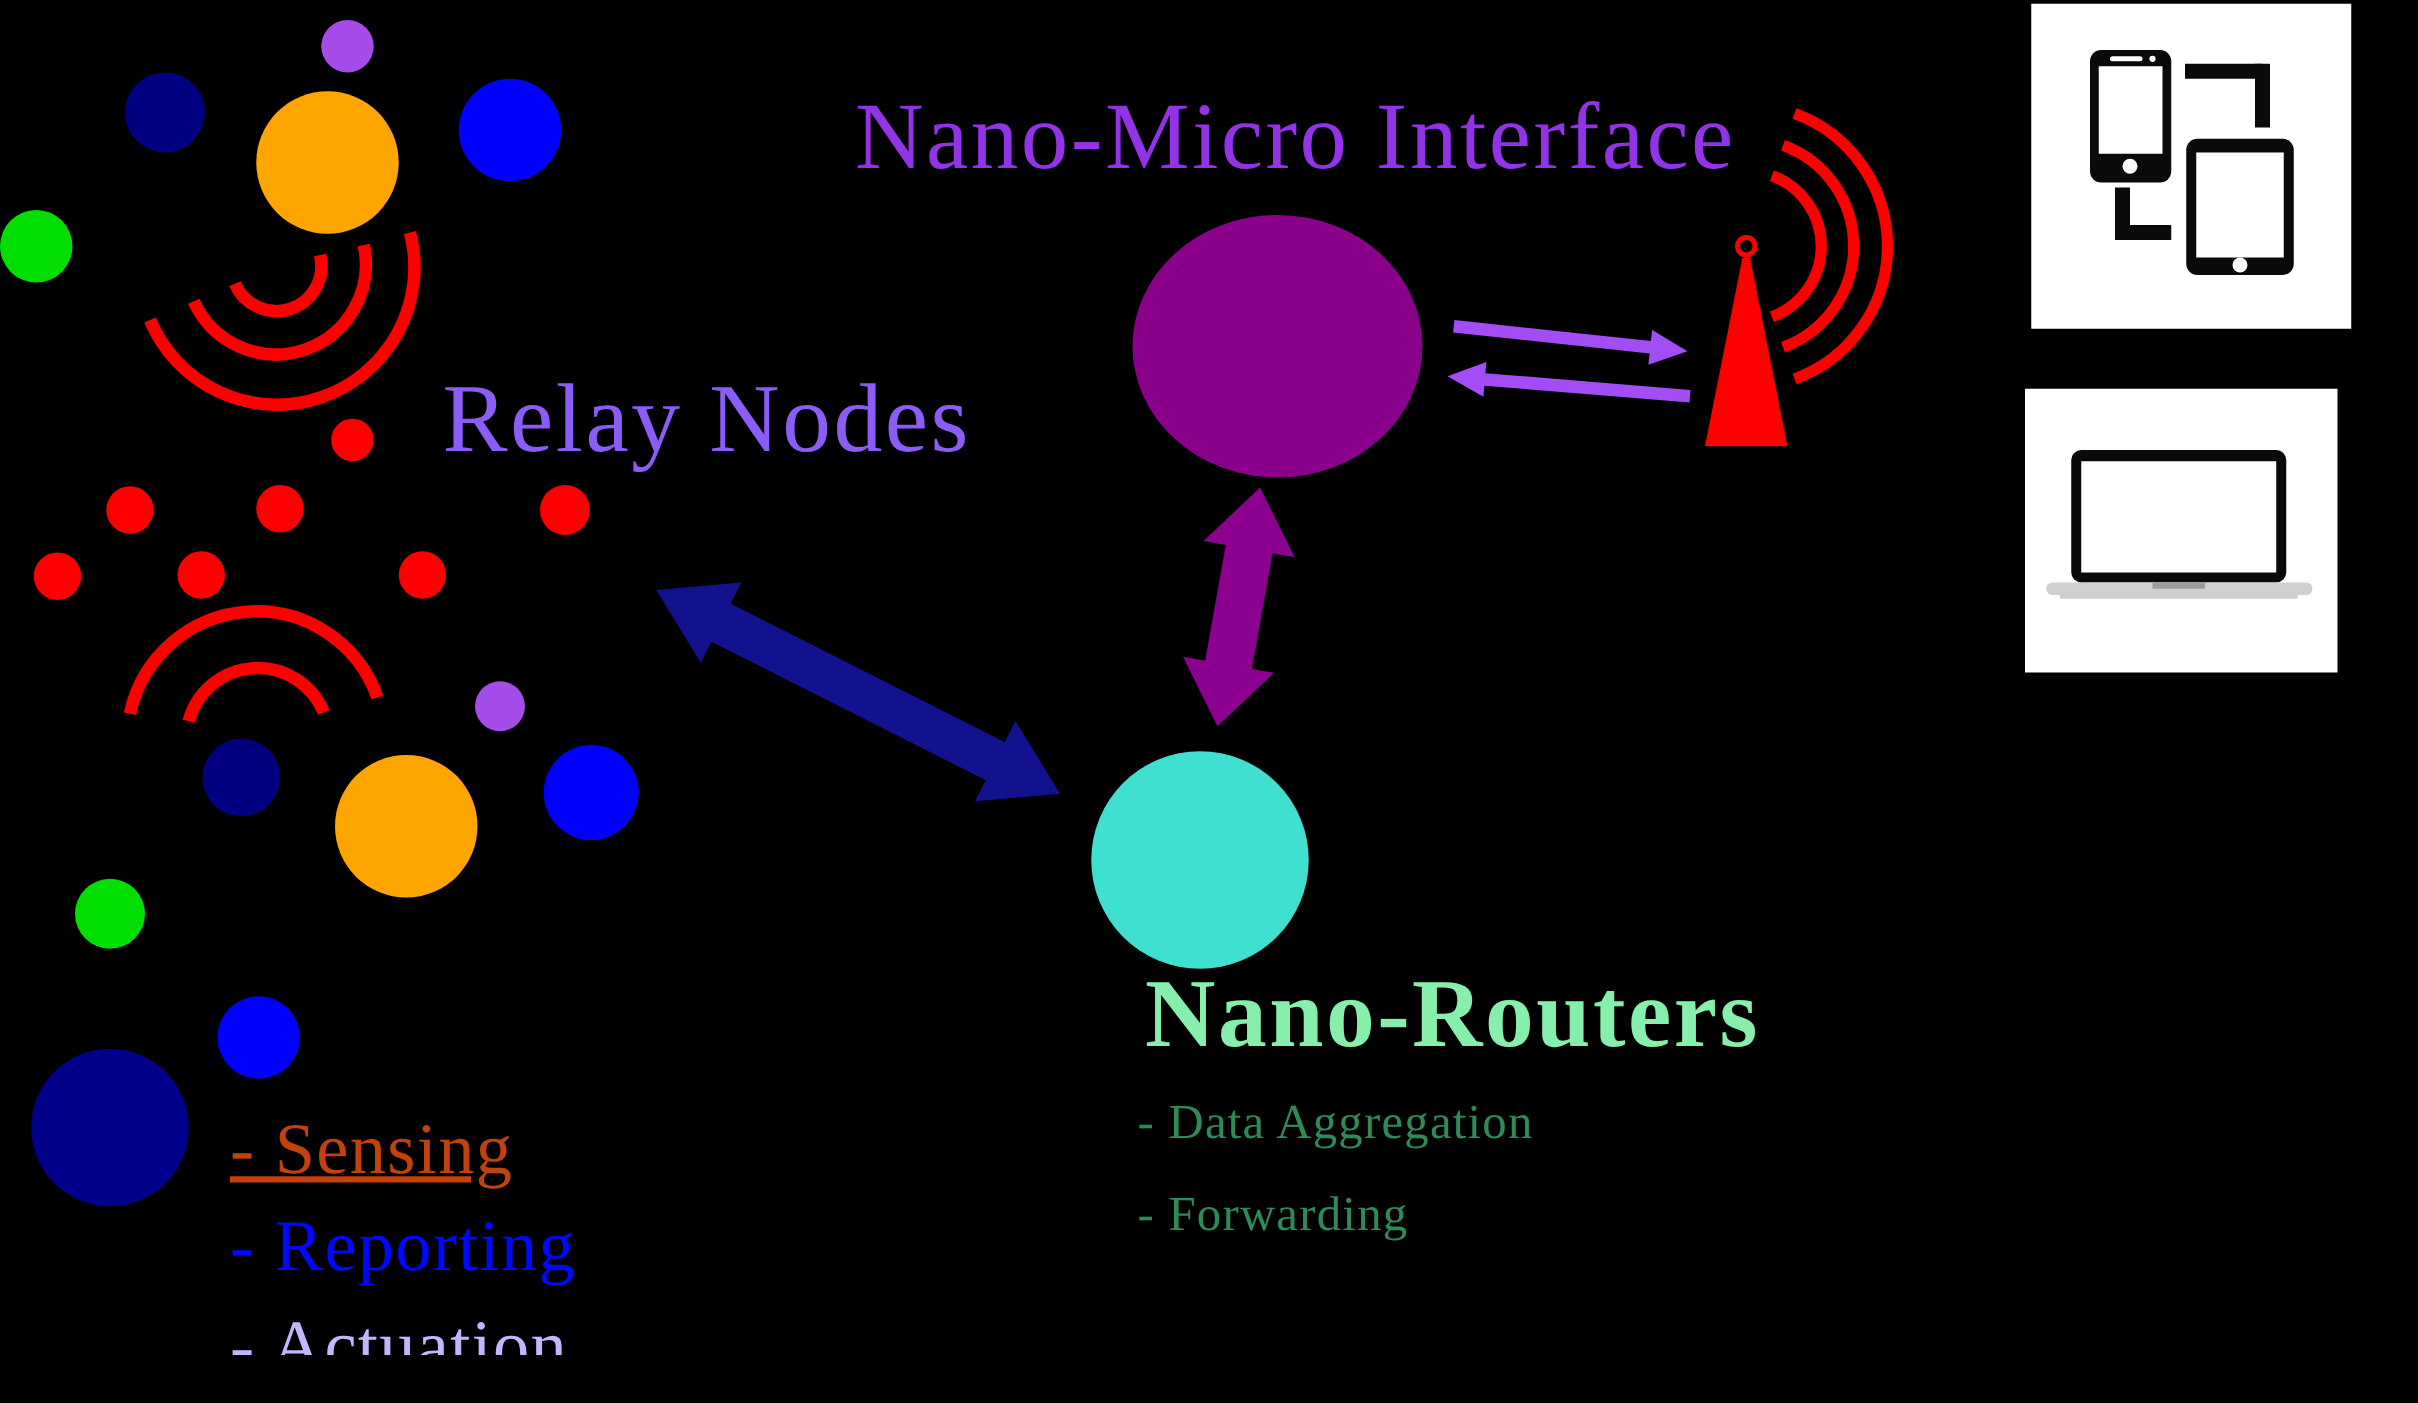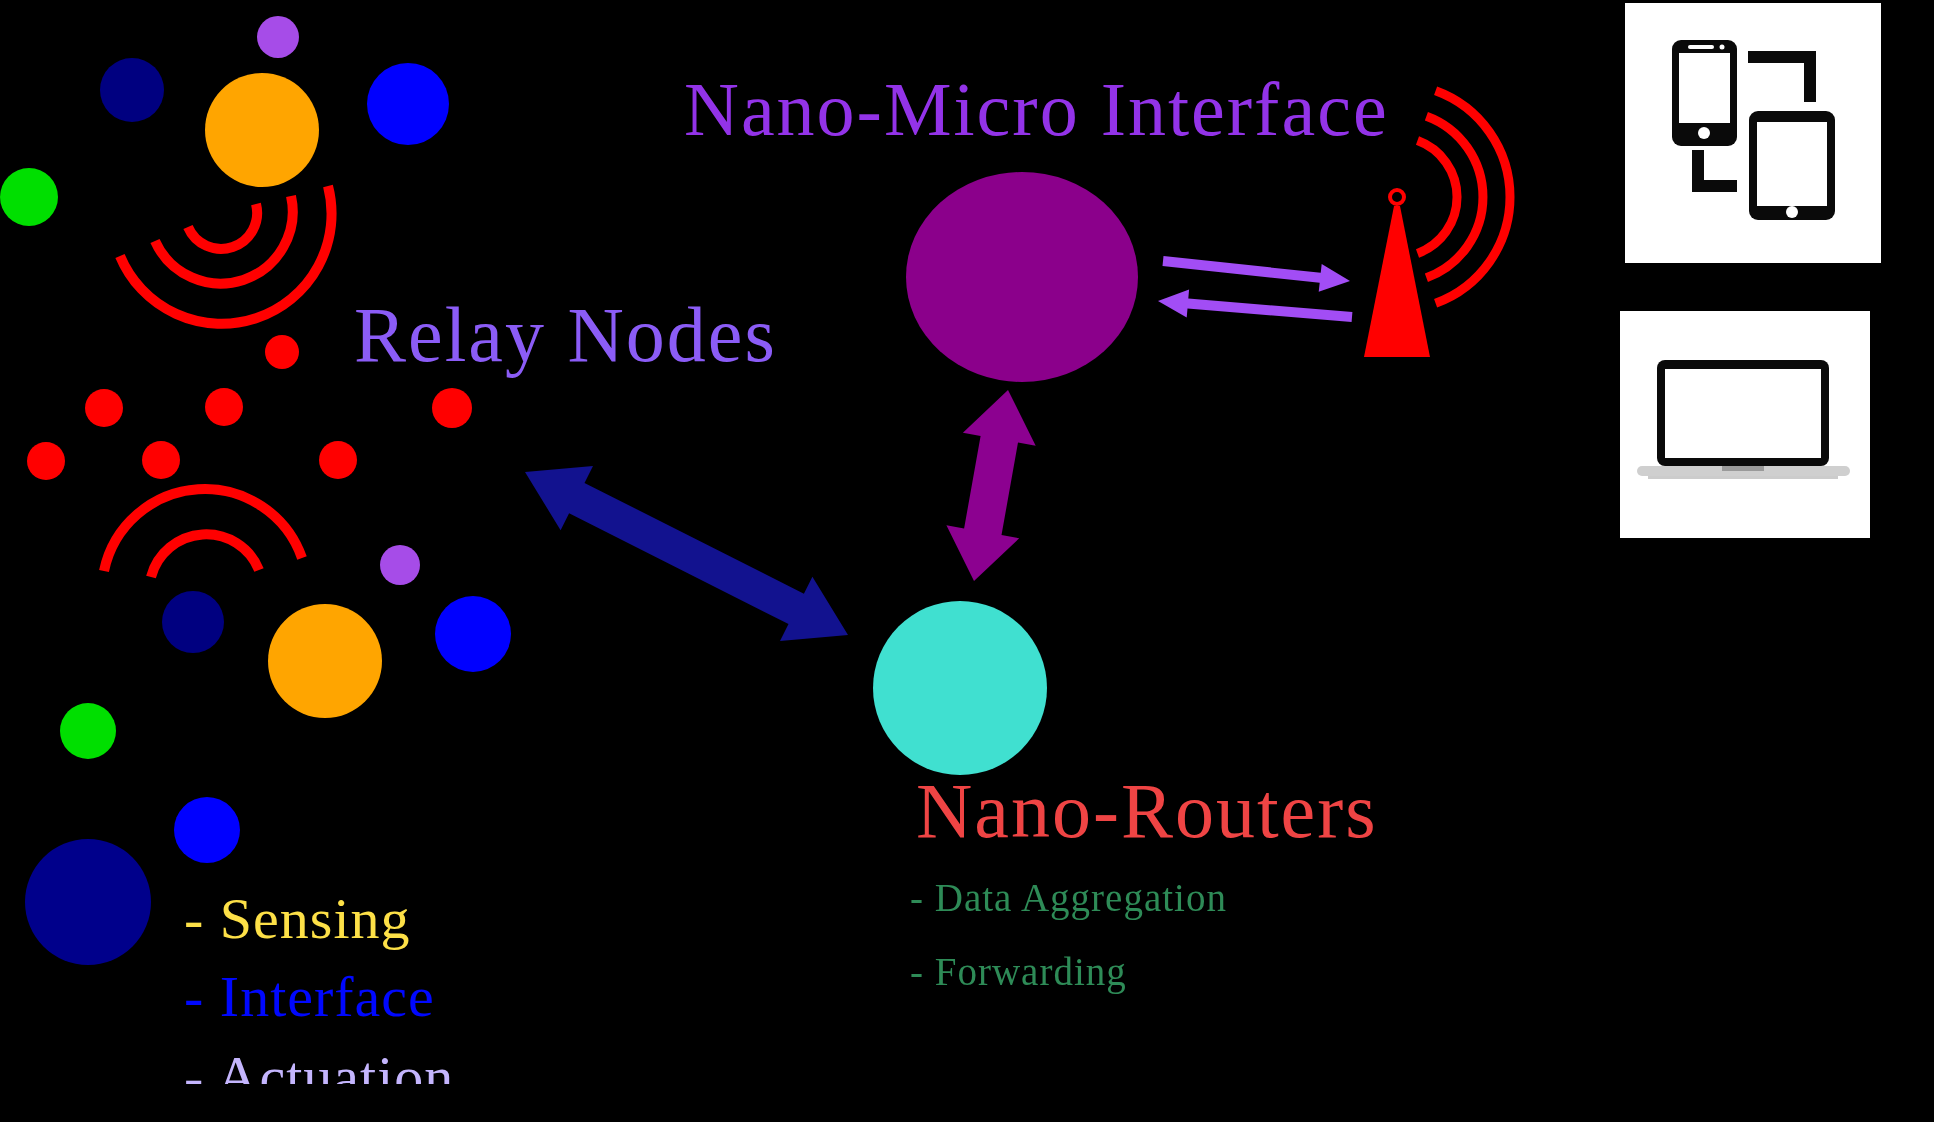--- a/index.html
+++ b/index.html
@@ -111,24 +111,24 @@
         <rect x="1722" y="466" width="42" height="5" fill="#9A9A9A"></rect>
         <rect x="1648" y="476" width="190" height="3" opacity="0.5" fill="#9A9A9A"></rect>
       </g>
     </g>
   </svg>
 
   <div class="lbl lbl-l" style="left: 684px; top: 71px; color: rgb(147, 51, 232);">Nano-Micro Interface</div>
 
   <div class="lbl lbl-xl" style="left: 354px; top: 296px; color: #8b5cf6;">Relay Nodes</div>
 
-  <div class="lbl lbl-xl" style="left: 916px; top: 772px; color: #ef4444;">Nano-Routers</div>
+  <div class="lbl lbl-xl" style="left: 916px; top: 772px; color: #86efac; font-weight: bold;">Nano-Routers</div>
 
   <div class="lbl lbl-m" style="left: 910px; top: 878px; color: rgb(46, 139, 87);">- Data Aggregation</div>
 
   <div class="lbl lbl-m" style="left: 910px; top: 952px; color: rgb(46, 139, 87);">- Forwarding</div>
 
-  <div class="lbl lbl-s" style="left: 184px; top: 890px; color: #fde047;">- Sensing</div>
+  <div class="lbl lbl-s" style="left: 184px; top: 890px; color: #c2410c; text-decoration: underline;">- Sensing</div>
 
-  <div class="lbl lbl-s" style="left: 184px; top: 968px; color: rgb(0, 8, 255);">- Interface</div>
+  <div class="lbl lbl-s" style="left: 184px; top: 968px; color: rgb(0, 8, 255);">- Reporting</div>
 
   <div class="lbl lbl-s" style="left: 184px; top: 1048px; color: #c4b5fd;">- Actuation</div>
 </div>
 
 </body></html>

